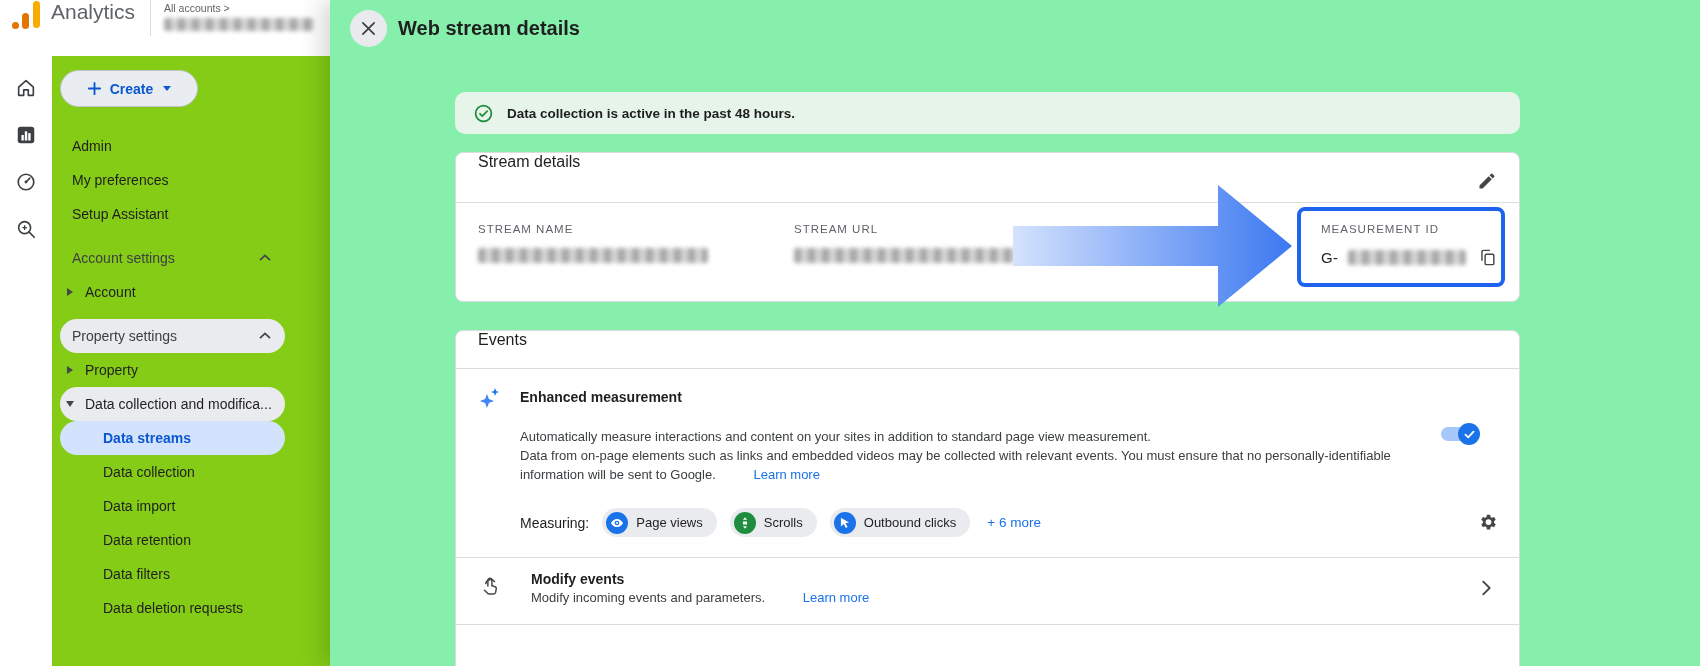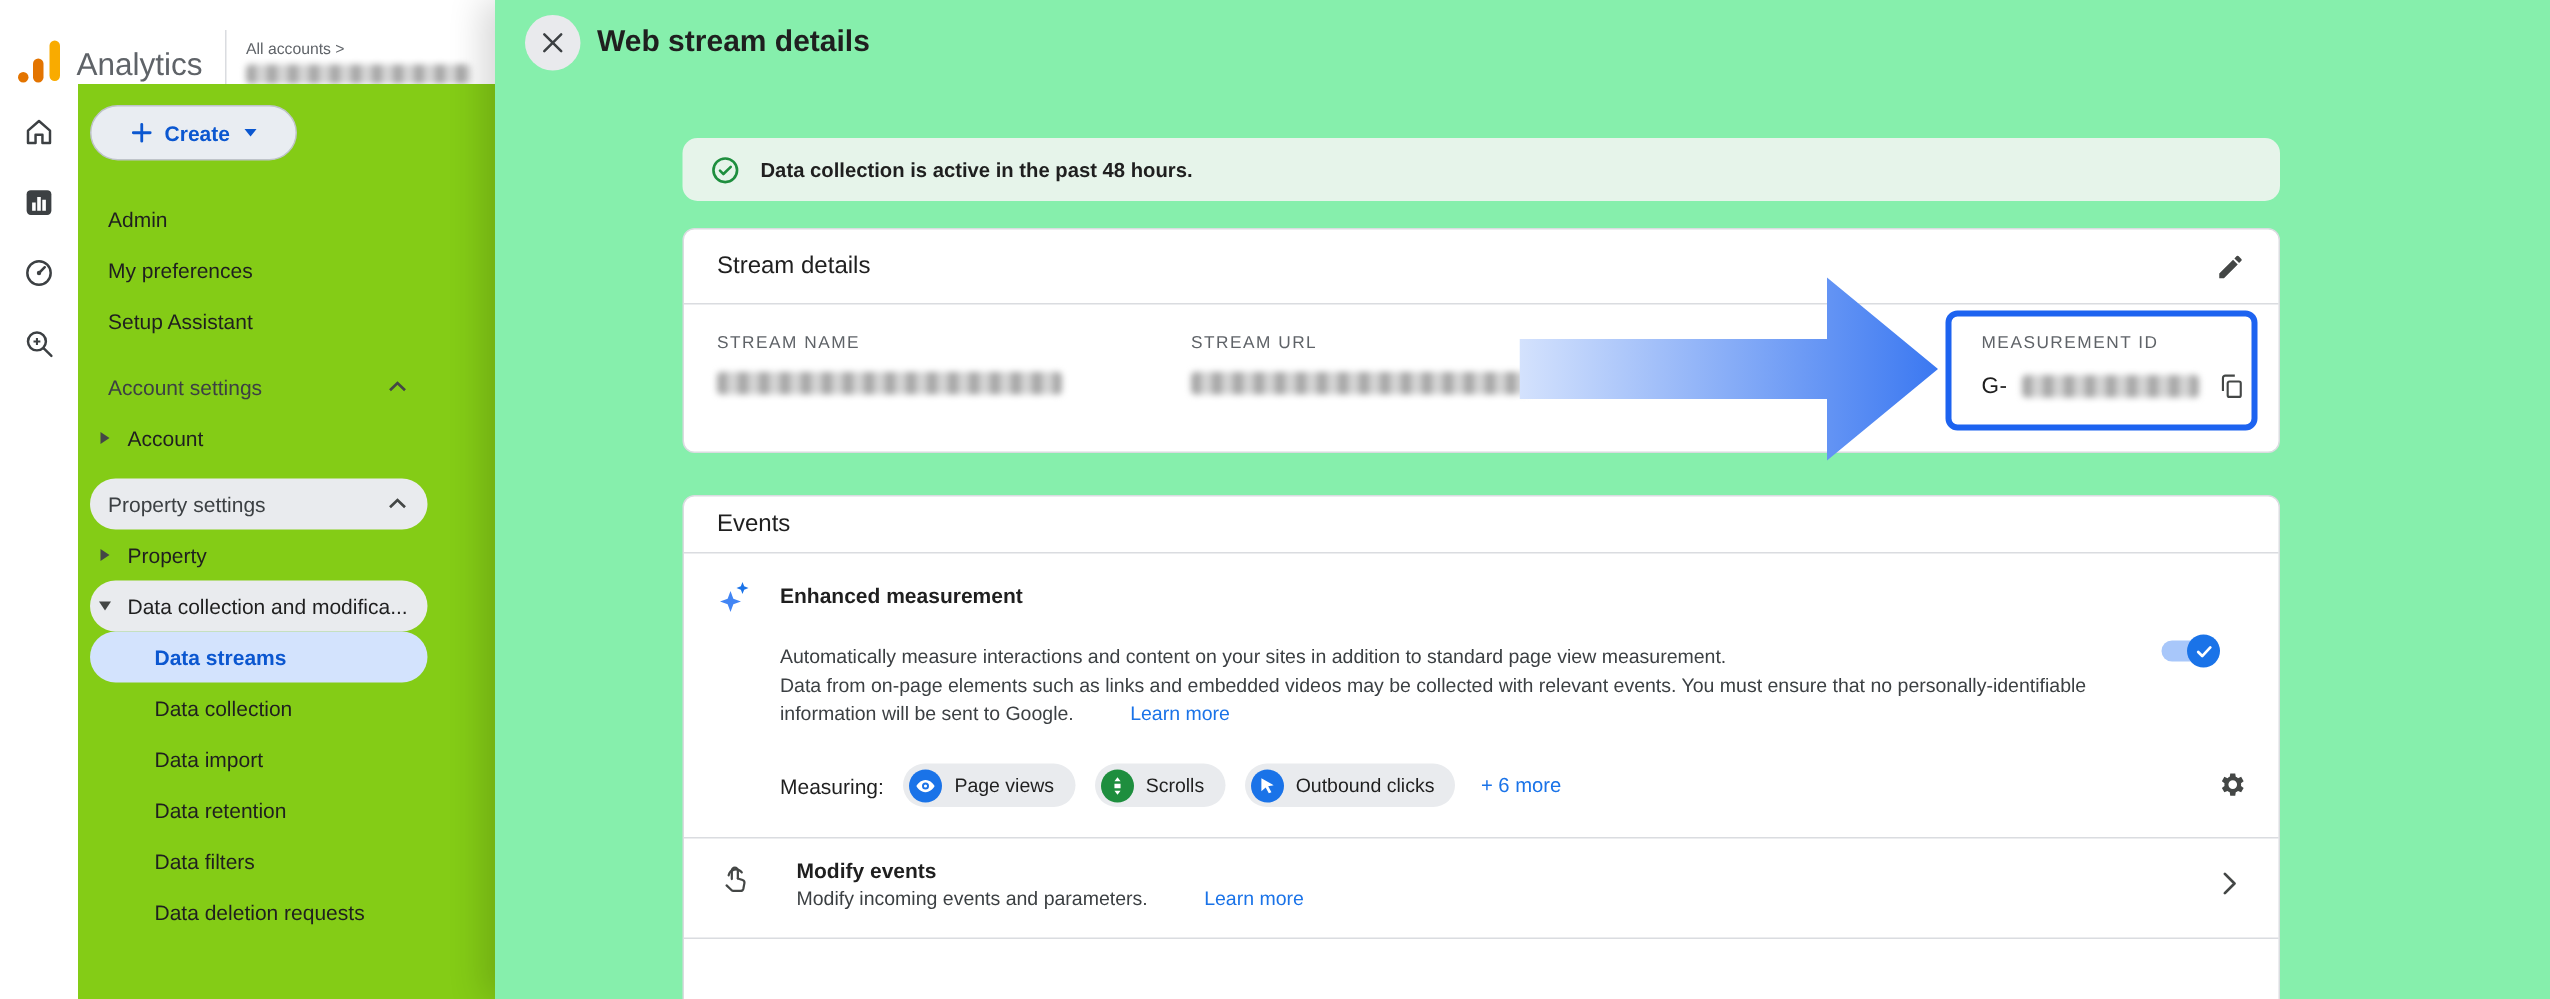--- a/index.html
+++ b/index.html
@@ -1,21 +1,21 @@
 <!DOCTYPE html>
 <html><head>
 <meta charset="utf-8">
 <style>
   * { margin:0; padding:0; box-sizing:border-box; }
   html,body { width:1700px; height:666px; overflow:hidden; background:#fff;
     font-family:"Liberation Sans", sans-serif; color:#1f1f1f; }
 
   
   .topbar { position:absolute; left:0; top:0; width:330px; height:56px; background:#fff;
-    display:flex; align-items:flex-end; padding-left:12px; z-index:1; }
+    display:flex; align-items:flex-start; padding-left:12px; z-index:1; }
   .ga-logo { position:relative; width:30px; height:30px; flex:0 0 auto; cursor:pointer; }
   .ga-logo .bar-tall { position:absolute; right:2px; top:1px; width:7px; height:27px; border-radius:3.5px; background:#f9ab00; }
   .ga-logo .bar-mid  { position:absolute; left:10px; bottom:1px; width:7px; height:16px; border-radius:3.5px; background:#e37400; }
   .ga-logo .bar-dot  { position:absolute; left:0; bottom:1px; width:7px; height:7px; border-radius:50%; background:#e37400; }
   .brand { font-size:21px; color:#5f6368; margin-left:9px; }
   .tb-divider { width:1px; height:36px; background:#dadce0; margin:0 13px 0 15px; }
   .crumbcol { display:flex; flex-direction:column; gap:4px; padding-top:2px; }
   .crumb { font-size:10.5px; color:#5f6368; cursor:pointer; white-space:nowrap; }
   .redacted { border-radius:3px;
     background: repeating-linear-gradient(90deg, rgba(158,158,158,.9) 0 7px, rgba(208,208,208,.9) 7px 14px);
@@ -58,21 +58,21 @@
     display:flex; align-items:center; justify-content:center; }
   .dlg-title { margin-left:11px; font-size:20px; font-weight:bold; color:#1f1f1f; }
 
   .content { position:absolute; left:125px; top:0; width:1065px; z-index:1; }
 
   .banner { margin-top:92px; height:42px; border-radius:10px; background:#e6f4ea;
     display:flex; align-items:center; padding-left:18px; gap:13px; }
   .banner-text { font-size:13.5px; font-weight:bold; color:#1f1f1f; }
 
   .card { border:1px solid #dadce0; border-radius:8px; background:#fff; }
-  .card-head { display:flex; align-items:center; padding:0 22px; border-bottom:1px solid #dadce0; }
+  .card-head { display:flex; align-items:flex-start; padding:0 22px; border-bottom:1px solid #dadce0;flex-direction:column; }
   .card-title { font-size:16px; color:#1f1f1f; }
   .icon-btn { margin-left:auto; background:none; border:none; cursor:pointer; display:flex; align-items:center; }
 
   .card.stream { margin-top:18px; height:150px; }
   .stream .card-head { height:50px; }
   .fields { position:relative; height:98px; }
   .field { position:absolute; top:20px; }
   .f-name { left:22px; } .f-url { left:338px; } .f-id { left:865px; }
   .f-label { font-size:11.5px; letter-spacing:1px; color:#5f6368; }
   .f-value { margin-top:13px; display:flex; align-items:center; gap:10px; }

